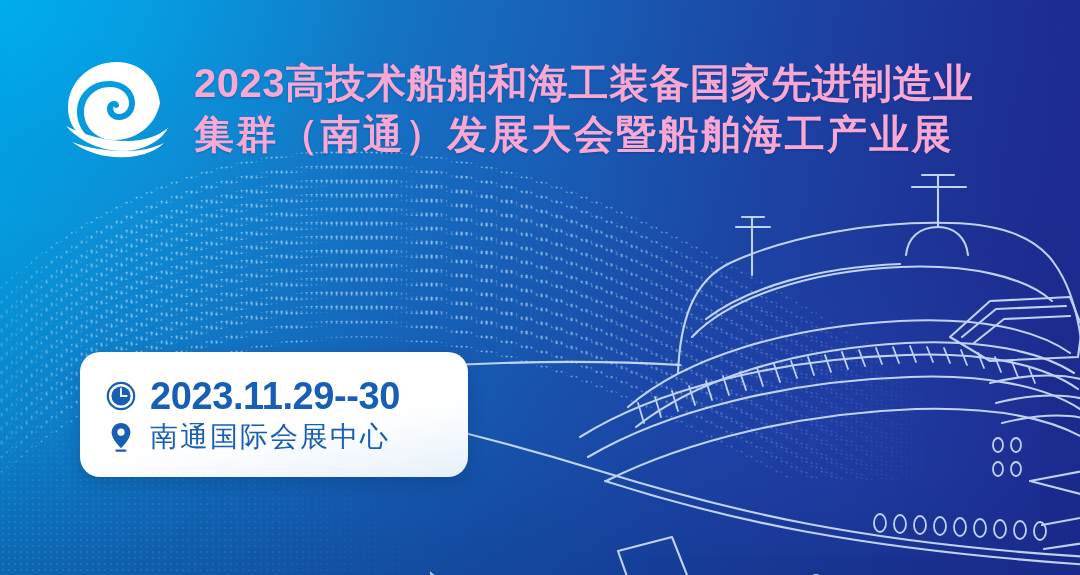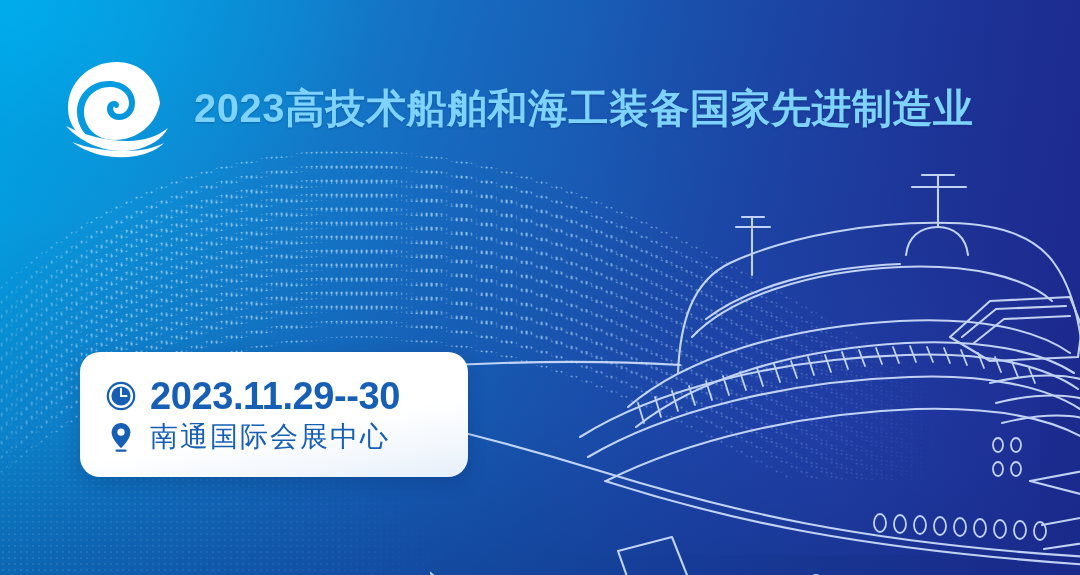--- a/index.html
+++ b/index.html
@@ -70,21 +70,21 @@
 
   
   .header{
     position:absolute;left:62px;top:56px;
     display:flex;align-items:center;gap:22px;
   }
   .logo{width:110px;height:106px;flex:0 0 auto;}
   .logo svg{display:block;width:100%;height:100%;}
   .titles{display:flex;flex-direction:column;gap:4px;}
   .title-line{
-    color:#7dd3fc;
+    color:#f9a8d4;
     font-size:40px;
     font-weight:bold;
     letter-spacing:.5px;
     line-height:1.18;
     white-space:nowrap;
     text-shadow:0 1px 2px rgba(4,30,80,.30);
   }
   .title-line.l2{letter-spacing:2.2px;}
 
   
@@ -297,20 +297,21 @@
                    C76,84 94,68 98,47 C95,22 78,6 55,6 Z"></path>
           <path d="M4,70 C20,88 46,98 72,94 C88,91 100,83 106,72
                    C96,80 82,85 66,85 C44,85 22,79 4,70 Z"></path>
           <path d="M10,86 C28,99 52,104 74,100 C86,98 96,93 102,87
                    C92,92 79,95 64,95 C44,95 25,92 10,86 Z"></path>
         </g>
       </svg>
     </div>
     <div class="titles">
       <div class="title-line l1">2023高技术船舶和海工装备国家先进制造业</div>
+      <div class="title-line l2">集群（南通）发展大会暨船舶海工产业展</div>
     </div>
   </div>
 
   <div class="info-card">
     <div class="info-row">
       <span class="info-ic">
         <svg width="30" height="30" viewBox="0 0 30 30">
           <circle cx="15" cy="15" r="13.2" fill="none" stroke="#175fb5" stroke-width="2.2"></circle>
           <circle cx="15" cy="15" r="9.6" fill="#175fb5"></circle>
           <path d="M15,7.8 L15,15 L20.6,15" fill="none" stroke="#ffffff" stroke-width="1.9" stroke-linecap="round"></path>

